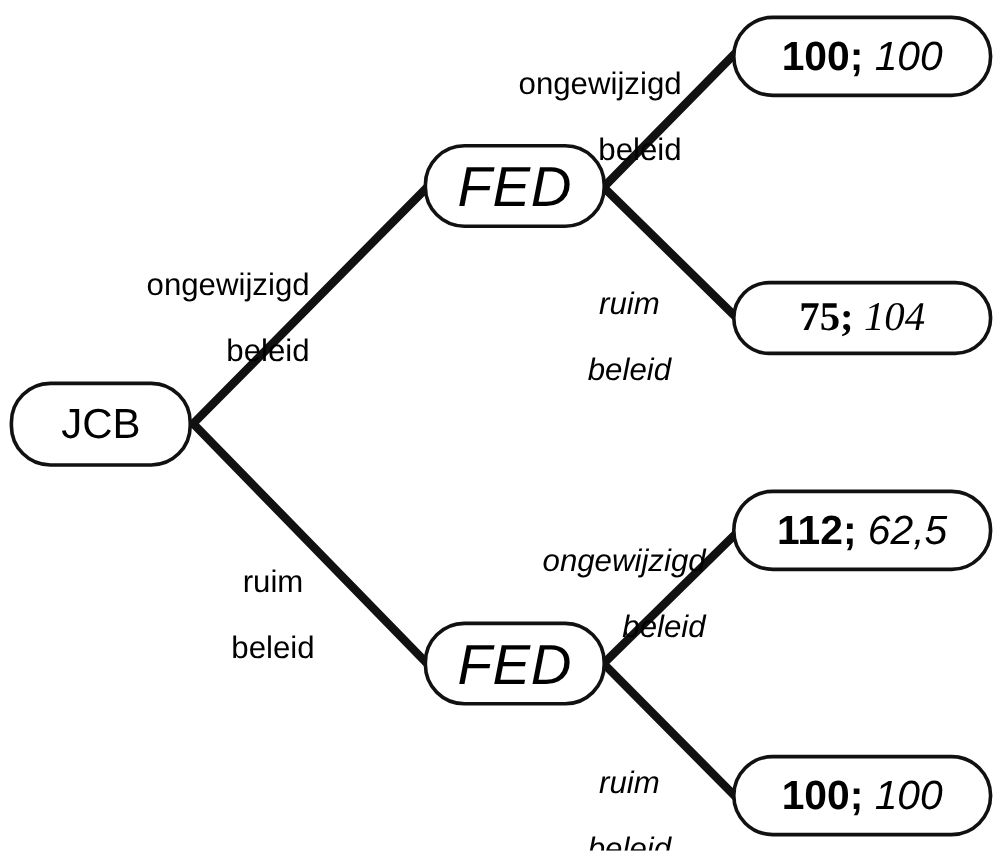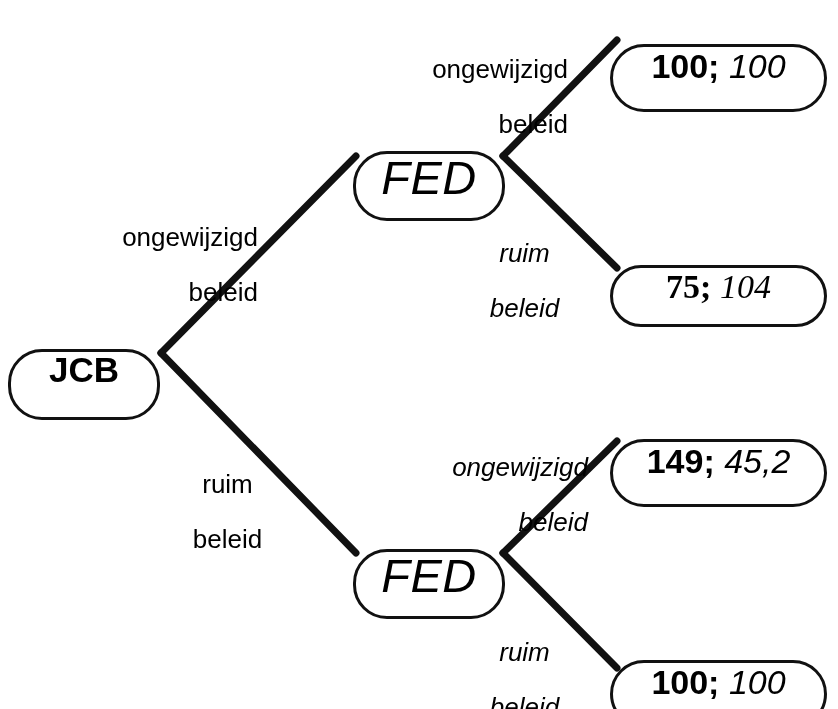--- a/index.html
+++ b/index.html
@@ -23,24 +23,23 @@
     width: 838px;
     height: 709px;
   }
   .node {
     position: absolute;
     box-sizing: border-box;
     border: 3px solid #111111;
     border-radius: 34px;
     background: #ffffff;
     display: flex;
-    align-items: flex-start;
+    align-items: center;
     justify-content: center;
     z-index: 2;
-    margin-top: 31px;
   }
   .node-label {
     white-space: nowrap;
     line-height: 1;
   }
   .player-label {
     font-style: italic;
     font-weight: 400;
     font-size: 47px;
     letter-spacing: 0.5px;
@@ -87,21 +86,21 @@
       <line x1="161" y1="353" x2="356" y2="156"></line>
       <line x1="161" y1="353" x2="356" y2="553"></line>
       <line x1="503" y1="156" x2="617" y2="40"></line>
       <line x1="503" y1="156" x2="617" y2="268"></line>
       <line x1="503" y1="553" x2="617" y2="441"></line>
       <line x1="503" y1="553" x2="617" y2="668"></line>
     </g>
   </svg>
 
   <div class="node" style="left:8px; top:318px; width:152px; height:71px;">
-    <span class="node-label" style="font-weight:bold; font-size:35px;">JCB</span>
+    <span class="node-label" style="font-weight:normal; font-size:35px;">JCB</span>
   </div>
 
   <div class="node" style="left:353px; top:120px; width:152px; height:70px;">
     <span class="node-label player-label">FED</span>
   </div>
 
   <div class="node" style="left:353px; top:518px; width:152px; height:70px;">
     <span class="node-label player-label">FED</span>
   </div>
 
@@ -112,21 +111,21 @@
   </div>
 
   <div class="node" style="left:610px; top:234px; width:217px; height:62px;font-family:Liberation Serif, serif;">
     <span class="payoff-label">
       <span class="p1">75</span><span class="sep">;</span>&nbsp;<span class="p2">104</span>
     </span>
   </div>
 
   <div class="node" style="left:610px; top:408px; width:217px; height:68px;">
     <span class="payoff-label">
-      <span class="p1">149</span><span class="sep">;</span>&nbsp;<span class="p2">45,2</span>
+      <span class="p1">112</span><span class="sep">;</span>&nbsp;<span class="p2">62,5</span>
     </span>
   </div>
 
   <div class="node" style="left:610px; top:629px; width:217px; height:68px;">
     <span class="payoff-label">
       <span class="p1">100</span><span class="sep">;</span>&nbsp;<span class="p2">100</span>
     </span>
   </div>
 
   <div class="edge-label align-right" style="left:58px; top:196px; width:200px;">

